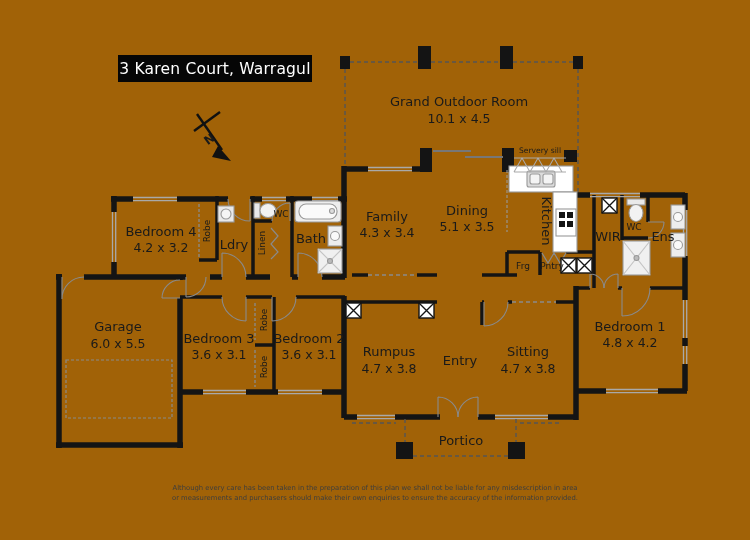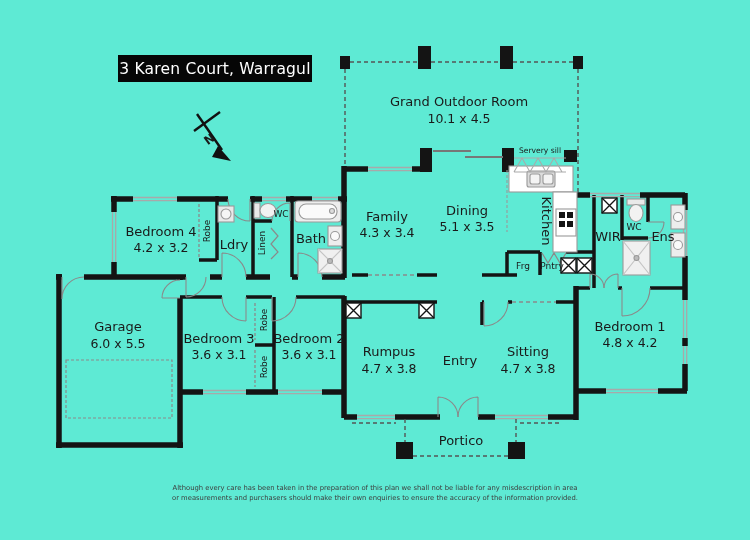--- a/index.html
+++ b/index.html
@@ -1,16 +1,16 @@
 <!DOCTYPE html>
 <html><head>
 <meta charset="utf-8">
 <style>
   html,body{margin:0;padding:0;background:#ffffff;}
-  .wrap{width:750px;height:540px;position:relative;background:#5eead4;font-family:"DejaVu Sans",sans-serif;text-decoration:underline;}
+  .wrap{width:750px;height:540px;position:relative;background:#a16207;font-family:"DejaVu Sans",sans-serif;text-decoration:underline;}
   svg{display:block;}
   text{fill:#1a1a1a;font-family:"DejaVu Sans",sans-serif;}
   .rn{font-size:13px;}
   .rd{font-size:12.5px;}
   .sm{font-size:9px;}
   .xs{font-size:7.6px;}
   .ttl{font-size:15.5px;fill:#ffffff;letter-spacing:.2px;}
   .disc{font-size:6.8px;fill:#3d3d3d;}
   .nlab{font-size:12px;font-weight:bold;}
 </style>

